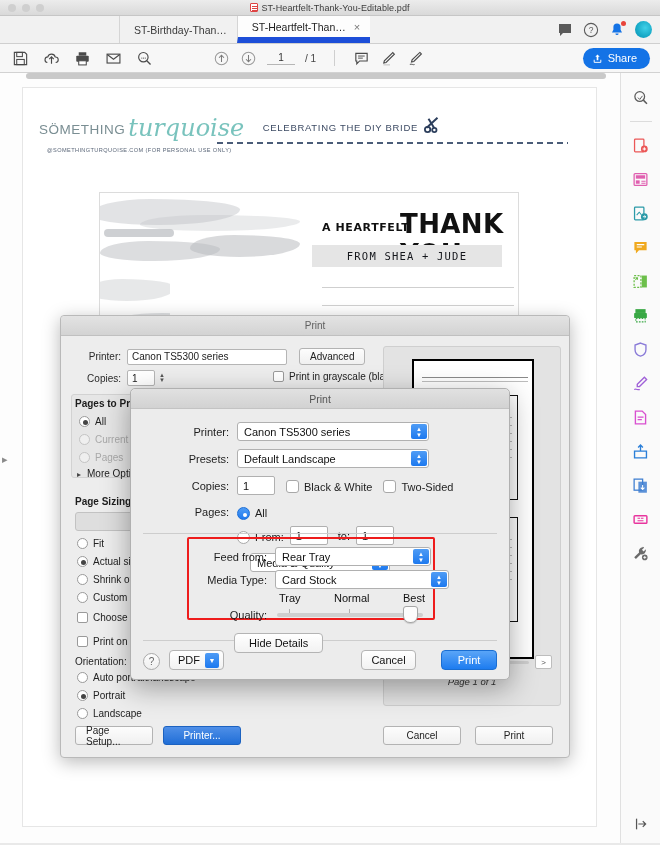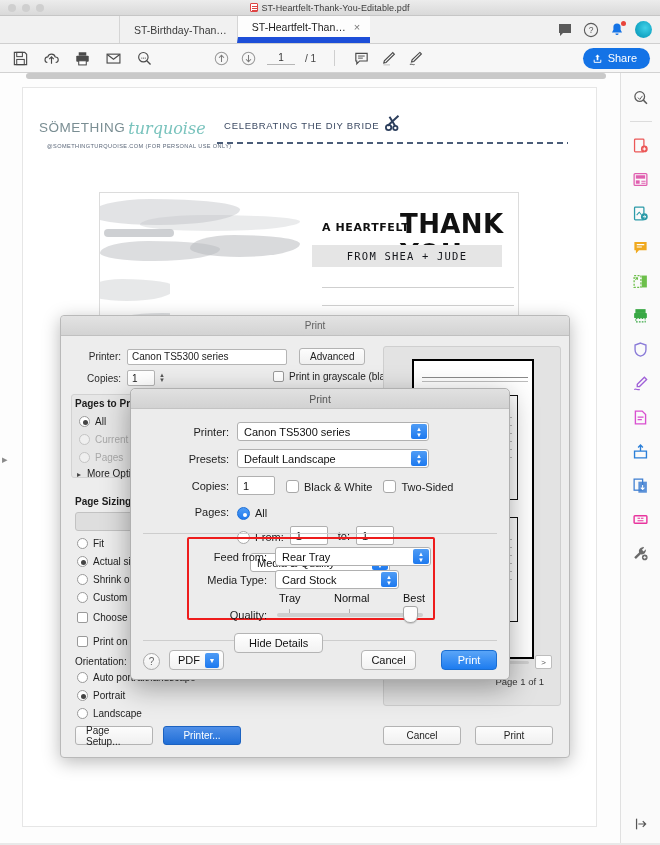--- a/index.html
+++ b/index.html
@@ -105,21 +105,21 @@
   }
 
   
   .doc-head { position: absolute; left: 16px; top: 26px; right: 14px; height: 34px; }
   .brand1 {
     font-size: 13.5px; letter-spacing: .5px; color: #7a8e93;
     font-family: "Liberation Sans", sans-serif; display: inline-block;
   }
   .brand2 {
     font-family: "DejaVu Serif", serif; font-style: italic;
-    font-size: 16px; color: #79c3bd; margin-left: 3px; vertical-align: -2px;
+    font-size: 24px; color: #79c3bd; margin-left: 3px; vertical-align: -2px;
   }
   .tagline {
     display: inline-block; margin-left: 14px; font-size: 9.5px;
     letter-spacing: .7px; color: #3c4a63; vertical-align: 3px;
   }
   .sitetxt {
     display: inline-block; margin-left: 8px; font-size: 5.6px;
     letter-spacing: .4px; color: #5a6678; vertical-align: 4px;
   }
   .dashline {
@@ -241,21 +241,21 @@
   .prev-line { position: absolute; height: 1px; background: #bdbdbd; }
   .prev-box { position: absolute; border: 1px solid #111; }
   .prev-scribble { position:absolute; font-family:"DejaVu Sans", sans-serif; font-weight:bold; color:#111; }
   .navstrip { position: absolute; left: 8px; right: 8px; bottom: 36px; display: flex; align-items: center; gap: 6px; }
   .navbtn {
     width: 17px; height: 14px; background: #fff; border: 1px solid #bdbdbd; border-radius: 2px;
     font-size: 8px; color: #555; display: flex; align-items: center; justify-content: center;
   }
   .navtrack { flex: 1; height: 3px; background: #cdcdcd; border-radius: 2px; position: relative; }
   .navthumb { position: absolute; left: 0; top: -3px; width: 9px; height: 9px; border-radius: 50%; background: #bdbdbd; }
-  .pageof { position: absolute; left: 0; right: 16px; bottom: 18px; text-align: right; font-size: 9.5px; color: #333; }
+  .pageof { position: absolute; left: 0; right: 0; bottom: 18px; text-align: center; font-size: 9.5px; color: #333; font-style: italic; }
 
   
   .mac-sheet {
     position: absolute; left: 130px; top: 388px; width: 380px; height: 292px;
     background: #ececec; border: 1px solid #b0b0b0; border-radius: 5px;
     box-shadow: 0 8px 28px rgba(0,0,0,.35);
   }
   .mac-title {
     height: 20px; background: linear-gradient(#e1e1e1,#d2d2d2);
     border-bottom: 1px solid #c3c3c3; border-radius: 5px 5px 0 0;
@@ -786,21 +786,21 @@
     <div class="mrow" style="position:absolute; left:0; top:158px; width:100%;">
       <span class="mlabel" style="width:136px;">Feed from:</span>
       <span class="mpop" style="width:156px;">
         <span>Rear Tray</span>
         <span class="stepper">▲<br>▼</span>
       </span>
     </div>
 
     <div class="mrow" style="position:absolute; left:0; top:181px; width:100%;">
       <span class="mlabel" style="width:136px;">Media Type:</span>
-      <span class="mpop" style="width:124px;">
+      <span class="mpop" style="width:174px;">
         <span>Card Stock</span>
         <span class="stepper">▲<br>▼</span>
       </span>
     </div>
 
     <div class="qlabels" style="position:absolute; left:148px; top:203px; width:146px; justify-content:space-between;">
       <span>Tray</span>
       <span>Normal</span>
       <span>Best</span>
     </div>

